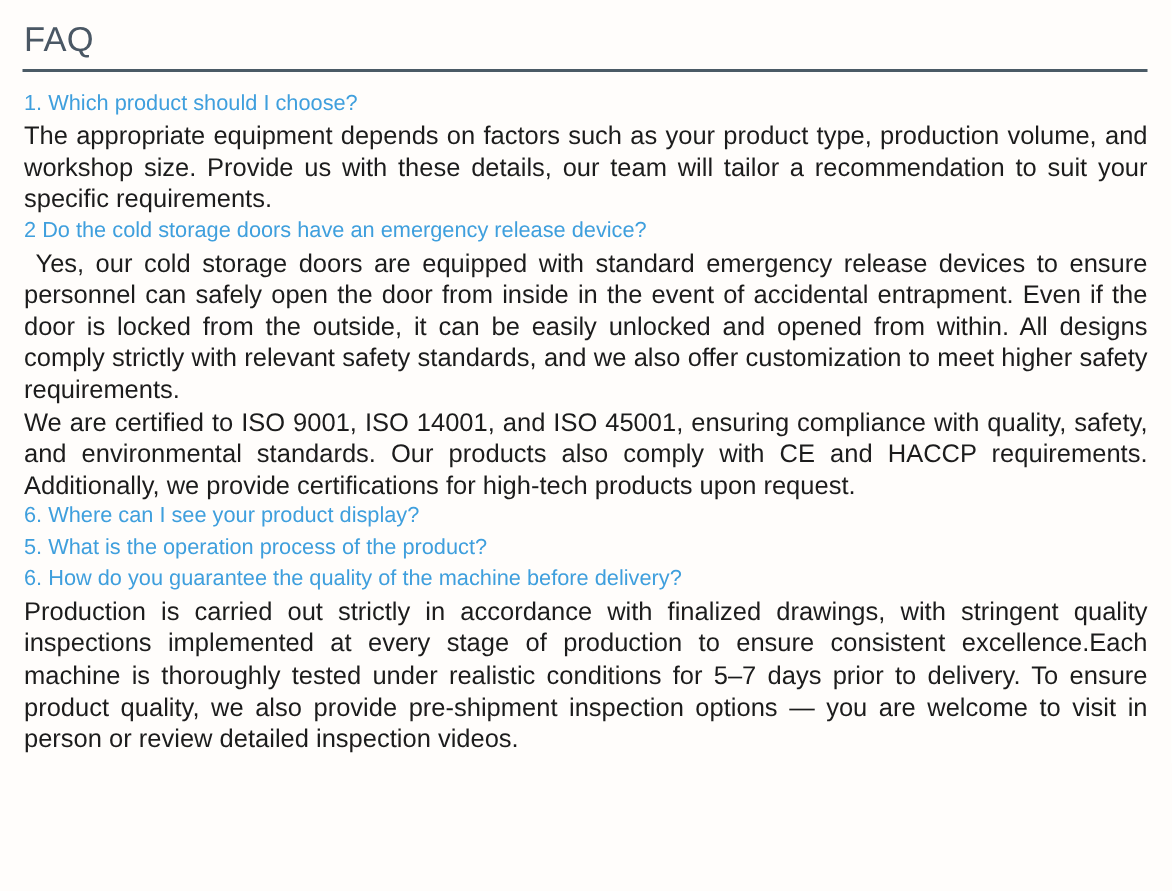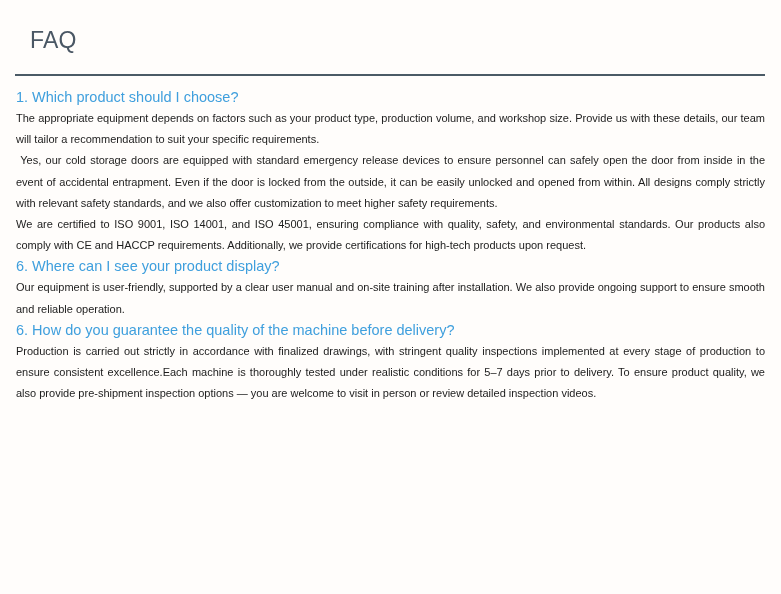--- a/index.html
+++ b/index.html
@@ -23,21 +23,21 @@
   }
   .faq-header {
     padding: 12px 16px 0 16px;
   }
   .faq-title {
     font-size: 23px;
     font-weight: 400;
     color: #4a5764;
     line-height: 28px;
     letter-spacing: 0.2px;
-    margin: 14px;
+    margin: 0;
     padding: 0 0 6px 0;
   }
   .faq-divider {
     height: 2px;
     background: #4b5b66;
     margin: 0 16px 0 15px;
     width: 750px;
   }
   .faq-body {
     padding: 11px 16px 0 16px;
@@ -53,21 +53,21 @@
     font-size: 14.5px;
     line-height: 21px;
     text-align: left;
     margin: 0;
     padding: 0;
     font-weight: 400;
     white-space: pre-wrap;
   }
   .answer {
     color: #1c1c1c;
-    font-size: 11px;
+    font-size: 17px;
     line-height: 21.2px;
     text-align: justify;
     text-justify: inter-word;
     margin: 0;
     padding: 0;
     white-space: pre-wrap;
     hyphens: none;
   }
 </style>
 </head>
@@ -81,33 +81,34 @@
   <div class="faq-divider"></div>
 
   <div class="faq-body">
 
     <div class="qa-block">
       <p class="question">1. Which product should I choose?</p>
       <p class="answer">The appropriate equipment depends on factors such as your product type, production volume, and workshop size. Provide us with these details, our team will tailor a recommendation to suit your specific requirements.</p>
     </div>
 
     <div class="qa-block">
+      <p class="question">2 Do the cold storage doors have an emergency release device?</p>
       <p class="answer"> Yes, our cold storage doors are equipped with standard emergency release devices to ensure personnel can safely open the door from inside in the event of accidental entrapment. Even if the door is locked from the outside, it can be easily unlocked and opened from within. All designs comply strictly with relevant safety standards, and we also offer customization to meet higher safety requirements.</p>
     </div>
 
     <div class="qa-block">
       <p class="answer">We are certified to ISO 9001, ISO 14001, and ISO 45001, ensuring compliance with quality, safety, and environmental standards. Our products also comply with CE and HACCP requirements. Additionally, we provide certifications for high-tech products upon request.</p>
     </div>
 
     <div class="qa-block">
       <p class="question">6. Where can I see your product display?</p>
     </div>
 
     <div class="qa-block">
-      <p class="answer">Our equipment is user-friendly, supported by a clear user manual and on-site training after installation. We also provide ongoing support to ensure smooth and reliable operation.</p>
+      <p class="question">5. What is the operation process of the product?</p>
     </div>
 
     <div class="qa-block">
       <p class="question">6. How do you guarantee the quality of the machine before delivery?</p>
       <p class="answer">Production is carried out strictly in accordance with finalized drawings, with stringent quality inspections implemented at every stage of production to ensure consistent excellence.Each machine is thoroughly tested under realistic conditions for 5–7 days prior to delivery. To ensure product quality, we also provide pre-shipment inspection options — you are welcome to visit in person or review detailed inspection videos.</p>
     </div>
 
   </div>
 </div>
 

